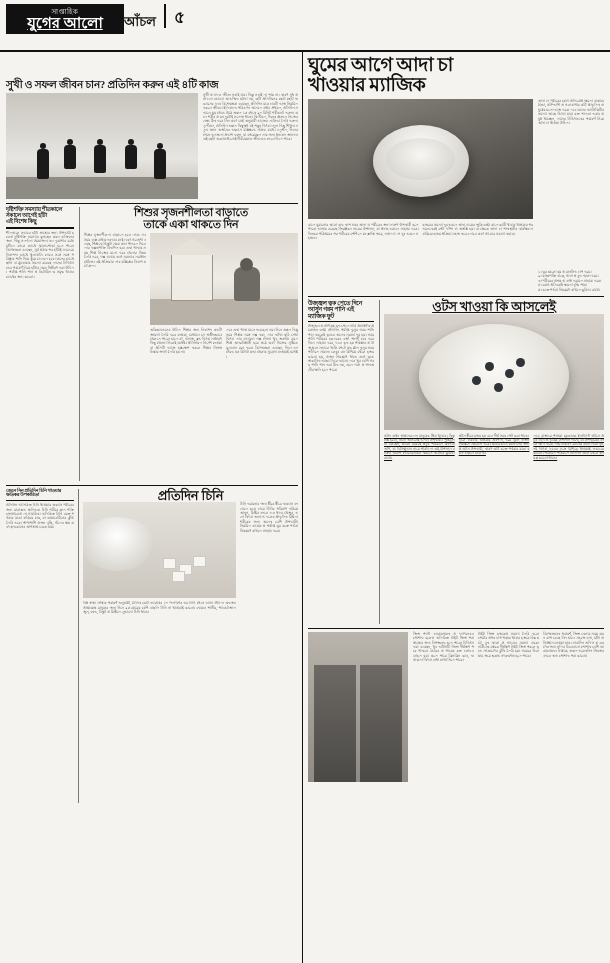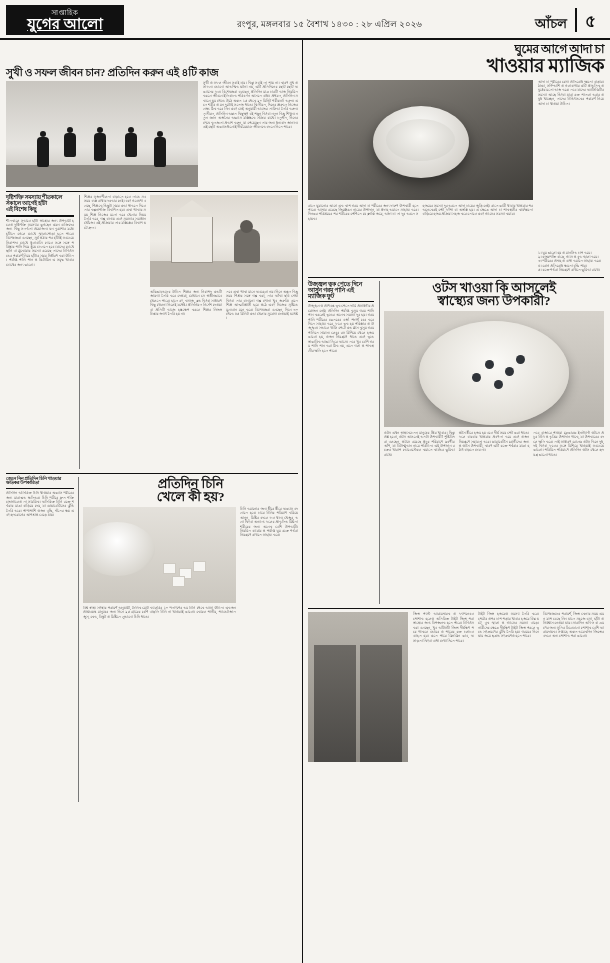--- a/index.html
+++ b/index.html
@@ -13,24 +13,24 @@
   .page{
     position:relative;
     width:610px;height:963px;
     background:#f5f3ef;
     padding:0;
     box-sizing:border-box;
   }
 
   
   .masthead{
-    display:flex;align-items:center;
+    display:flex;align-items:flex-start;
     padding:4px 8px 2px 6px;
     border-bottom:2px solid #111;
-    height:40px;box-sizing:border-box;
+    height:52px;box-sizing:border-box;
   }
   .logo{
     width:118px;height:30px;
     background:#111;color:#fff;
     display:flex;flex-direction:column;justify-content:center;
     align-items:center;
     position:relative;
     overflow:hidden;
   }
   .logo .l1{font-size:7px;letter-spacing:.5px;line-height:8px;}
@@ -161,21 +161,20 @@
 </head>
 <body>
 
 <div class="page">
 
   <div class="masthead">
     <div class="logo">
       <div class="l1">সাপ্তাহিক</div>
       <div class="l2">যুগের আলো</div>
     </div>
-    <div class="dateline">রংপুর, মঙ্গলবার ১৫ বৈশাখ ১৪৩০ : ২৮ এপ্রিল ২০২৬</div>
     <div class="section-name">আঁচল</div>
     <div class="pageno">৫</div>
   </div>
 
   <div class="content">
 
     <div class="left">
 
       <div>
         <div class="hl" style="font-size:10.5px;margin-bottom:3px;">সুখী ও সফল জীবন চান? প্রতিদিন করুন এই ৪টি কাজ</div>
@@ -201,20 +200,22 @@
         <div style="width:68px;">
           <div class="hl" style="font-size:5.6px;">দৃষ্টিশক্তি সমস্যায় শীতকালে</div>
           <div class="hl" style="font-size:5.6px;">সকালে আগেই হাঁটা</div>
           <div class="hl" style="font-size:5.6px;margin-bottom:2px;">এই বিশেষ কিছু</div>
           <div class="hline2" style="margin:2px 0;"></div>
           <div class="body-text" style="height:250px;overflow:hidden;">শীতকালে সকালে হাঁটা স্বাস্থ্যের জন্য উপকারী হলেও দৃষ্টিশক্তি সমস্যায় ভুগছেন এমন ব্যক্তিদের জন্য কিছু সতর্কতা প্রয়োজন। ঘন কুয়াশার মধ্যে হাঁটতে গেলে চোখে জ্বালাপোড়া হতে পারে। বিশেষজ্ঞরা বলছেন, সূর্য ওঠার পর হাঁটাই সবচেয়ে নিরাপদ। চোখে ধুলাবালি গেলে সঙ্গে সঙ্গে পরিষ্কার পানি দিয়ে ধুয়ে ফেলতে হবে। যাদের চোখে ছানি বা গ্লুকোমার সমস্যা রয়েছে তাদের চিকিৎসকের পরামর্শ নিয়ে হাঁটার সময় নির্ধারণ করা উচিত। পর্যাপ্ত পানি পান ও ভিটামিন এ সমৃদ্ধ খাবার চোখের জন্য ভালো।</div>
         </div>
 
         <div style="flex:1;" class="col-sep">
           <div style="padding-left:4px;">
+            <div class="hl" style="font-size:11px;text-align:center;">শিশুর সৃজনশীলতা বাড়াতে</div>
+            <div class="hl" style="font-size:11px;text-align:center;margin-bottom:3px;">তাকে একা থাকতে দিন</div>
             <div class="cols3" style="gap:4px;">
               <div style="width:62px;" class="body-text">শিশুর সৃজনশীলতা বাড়াতে হলে তাকে সব সময় ব্যস্ত রাখার দরকার নেই। বরং গবেষণা বলছে, শিশুকে কিছুটা সময় একা থাকতে দিলে তার কল্পনাশক্তি বিকশিত হয়। একা থাকার সময় শিশু নিজের মতো করে খেলার নিয়ম তৈরি করে, গল্প বানায় এবং সমস্যার সমাধান খোঁজে। এই প্রক্রিয়ায় তার মস্তিষ্কের বিকাশ ঘটে দ্রুত।</div>
               <div style="flex:1;">
                 <div class="photo kid">
                   <div class="floor"></div>
                   <div class="house"></div>
                   <div class="child"></div>
                 </div>
                 <div class="cols2" style="gap:4px;margin-top:3px;">
                   <div style="flex:1;" class="body-text">অভিভাবকদের উচিত শিশুর জন্য নিরাপদ একটি জায়গা তৈরি করে দেওয়া, যেখানে সে স্বাধীনভাবে খেলতে পারে। হাতে রং, কাগজ, ব্লক কিংবা সাধারণ কিছু খেলনা দিলেই যথেষ্ট। প্রতিনিয়ত নির্দেশ দেওয়া বা প্রতিটি কাজে হস্তক্ষেপ করলে শিশুর নিজস্ব চিন্তার জগৎ তৈরি হয় না।</div>
@@ -231,21 +232,20 @@
       <div>
         <div class="cols2" style="">
           <div style="width:68px;">
             <div class="hl" style="font-size:4.6px;">জেনে নিন প্রতিদিন চিনি খাওয়ার ক্ষতিকর উপকারিতা</div>
             <div class="hline" style="margin:2px 0;"></div>
             <div class="body-text" style="height:300px;overflow:hidden;">প্রতিদিন অতিরিক্ত চিনি খাওয়ার অভ্যাস শরীরের জন্য মারাত্মক ক্ষতিকর। চিনি শরীরে দ্রুত শক্তি জোগালেও তা সাময়িক। অতিরিক্ত চিনি রক্তে শর্করার মাত্রা বাড়িয়ে দেয়, যা ডায়াবেটিসের ঝুঁকি তৈরি করে। পাশাপাশি ওজন বৃদ্ধি, দাঁতের ক্ষয় এবং হৃদরোগের আশঙ্কাও বেড়ে যায়।</div>
           </div>
           <div style="flex:1;" class="col-sep">
             <div style="padding-left:4px;">
               <div class="hl" style="font-size:13px;text-align:center;">প্রতিদিন চিনি</div>
-              <div class="hl" style="font-size:13px;text-align:center;margin-bottom:3px;">খেলে কী হয়?</div>
               <div class="cols2" style="gap:4px;">
                 <div style="flex:1;">
                   <div class="photo sugar">
                     <div class="bowl"></div>
                     <div class="cube" style="left:52%;top:58%;"></div>
                     <div class="cube" style="left:63%;top:64%;"></div>
                     <div class="cube" style="left:58%;top:72%;"></div>
                     <div class="cube" style="left:72%;top:56%;"></div>
                   </div>
                   <div class="body-text" style="margin-top:3px;height:196px;overflow:hidden;">বিশ্ব স্বাস্থ্য সংস্থার পরামর্শ অনুযায়ী, দৈনিক মোট ক্যালরির ১০ শতাংশের কম চিনি থেকে আসা উচিত। একজন প্রাপ্তবয়স্ক মানুষের জন্য দিনে ২৫ গ্রামের বেশি বাড়তি চিনি না খাওয়াই ভালো। কোমল পানীয়, প্যাকেটজাত জুস, কেক, বিস্কুট ও মিষ্টিতে লুকানো চিনি থাকে।</div>
@@ -254,22 +254,22 @@
               </div>
             </div>
           </div>
         </div>
       </div>
     </div>
 
     <div class="right">
 
       <div>
-        <div class="hl" style="font-size:12px;text-align:right;letter-spacing:-.5px;">ঘুমের আগে আদা চা</div>
-        <div class="hl" style="font-size:19px;text-align:right;margin-bottom:4px;letter-spacing:-.5px;">খাওয়ার ম্যাজিক</div>
+        <div class="hl" style="font-size:19px;text-align:left;letter-spacing:-.5px;">ঘুমের আগে আদা চা</div>
+        <div class="hl" style="font-size:19px;text-align:left;margin-bottom:4px;letter-spacing:-.5px;">খাওয়ার ম্যাজিক</div>
         <div class="cols2" style="gap:5px;">
           <div style="flex:1;">
             <div class="photo tea">
               <div class="cup"></div>
             </div>
             <div class="cols3" style="gap:4px;margin-top:4px;">
               <div style="flex:1;" class="body-text">রাতে ঘুমানোর আগে এক কাপ গরম আদা চা শরীরের জন্য দারুণ উপকারী হতে পারে। আদায় রয়েছে জিঞ্জেরল নামের উপাদান, যা প্রদাহ কমাতে সাহায্য করে। দিনভর পরিশ্রমের পর শরীরের পেশিতে যে ক্লান্তি জমে, আদা চা তা দূর করতে সহায়ক।</div>
               <div style="flex:1;" class="body-text">হজমের সমস্যা দূর করতে আদা চায়ের জুড়ি নেই। রাতে ভারী খাবার খাওয়ার পর অনেকেরই পেট ফাঁপা বা অস্বস্তি হয়। এ ক্ষেত্রে আদা চা পাকস্থলীর কার্যক্ষমতা বাড়িয়ে হজম প্রক্রিয়া সহজ করে তোলে এবং গ্যাসের সমস্যা কমায়।</div>
             </div>
           </div>
@@ -290,24 +290,23 @@
 
       <div class="cols2" style="gap:5px;">
         <div style="width:66px;">
           <div class="hl" style="font-size:6px;">উজ্জ্বল ত্বক পেতে দিনে</div>
           <div class="hl" style="font-size:6px;">আসুন গরম পানি এই</div>
           <div class="hl" style="font-size:6px;margin-bottom:2px;">ম্যাজিক ফুট</div>
           <div class="hline" style="margin:2px 0;"></div>
           <div class="body-text" style="height:300px;overflow:hidden;">উজ্জ্বল ও প্রাণবন্ত ত্বক পেতে দামি প্রসাধনীর প্রয়োজন নেই। প্রতিদিন পর্যাপ্ত কুসুম গরম পানি পান করলেই ত্বকের অনেক সমস্যা দূর হয়। গরম পানি শরীরের ভেতরের বর্জ্য পদার্থ বের করে দিতে সাহায্য করে, ফলে ত্বক হয় পরিষ্কার ও উজ্জ্বল। সকালে খালি পেটে এক গ্লাস কুসুম গরম পানিতে সামান্য লেবুর রস মিশিয়ে খেলে হজম ভালো হয়, ওজন নিয়ন্ত্রণে থাকে এবং ত্বকে স্বাভাবিক আভা ফিরে আসে। তবে খুব বেশি গরম পানি পান করা ঠিক নয়, এতে গলা ও পাকস্থলীর ক্ষতি হতে পারে।</div>
         </div>
 
-        <div style="flex:1;" class="col-sep">
+        <div style="flex:1;text-decoration:underline;" class="col-sep">
           <div style="padding-left:4px;">
             <div class="hl" style="font-size:13px;text-align:center;">ওটস খাওয়া কি আসলেই</div>
-            <div class="hl" style="font-size:13px;text-align:center;margin-bottom:3px;">স্বাস্থ্যের জন্য উপকারী?</div>
             <div class="photo oats">
               <div class="bowl"></div>
               <div class="berry" style="left:46%;top:42%;"></div>
               <div class="berry" style="left:55%;top:48%;"></div>
               <div class="berry" style="left:40%;top:54%;"></div>
               <div class="berry" style="left:60%;top:38%;"></div>
               <div class="berry" style="left:50%;top:60%;"></div>
             </div>
             <div class="cols3" style="gap:4px;margin-top:4px;">
               <div style="flex:1;" class="body-text">ওটস এখন স্বাস্থ্যসচেতন মানুষের প্রিয় খাবার। কিন্তু প্রশ্ন হলো, ওটস আসলেই কতটা উপকারী? পুষ্টিবিদরা বলছেন, ওটসে রয়েছে প্রচুর পরিমাণে দ্রবণীয় আঁশ, যা বিটা-গ্লুকান নামে পরিচিত। এই উপাদান রক্তের খারাপ কোলেস্টেরল কমাতে কার্যকর ভূমিকা রাখে।</div>

